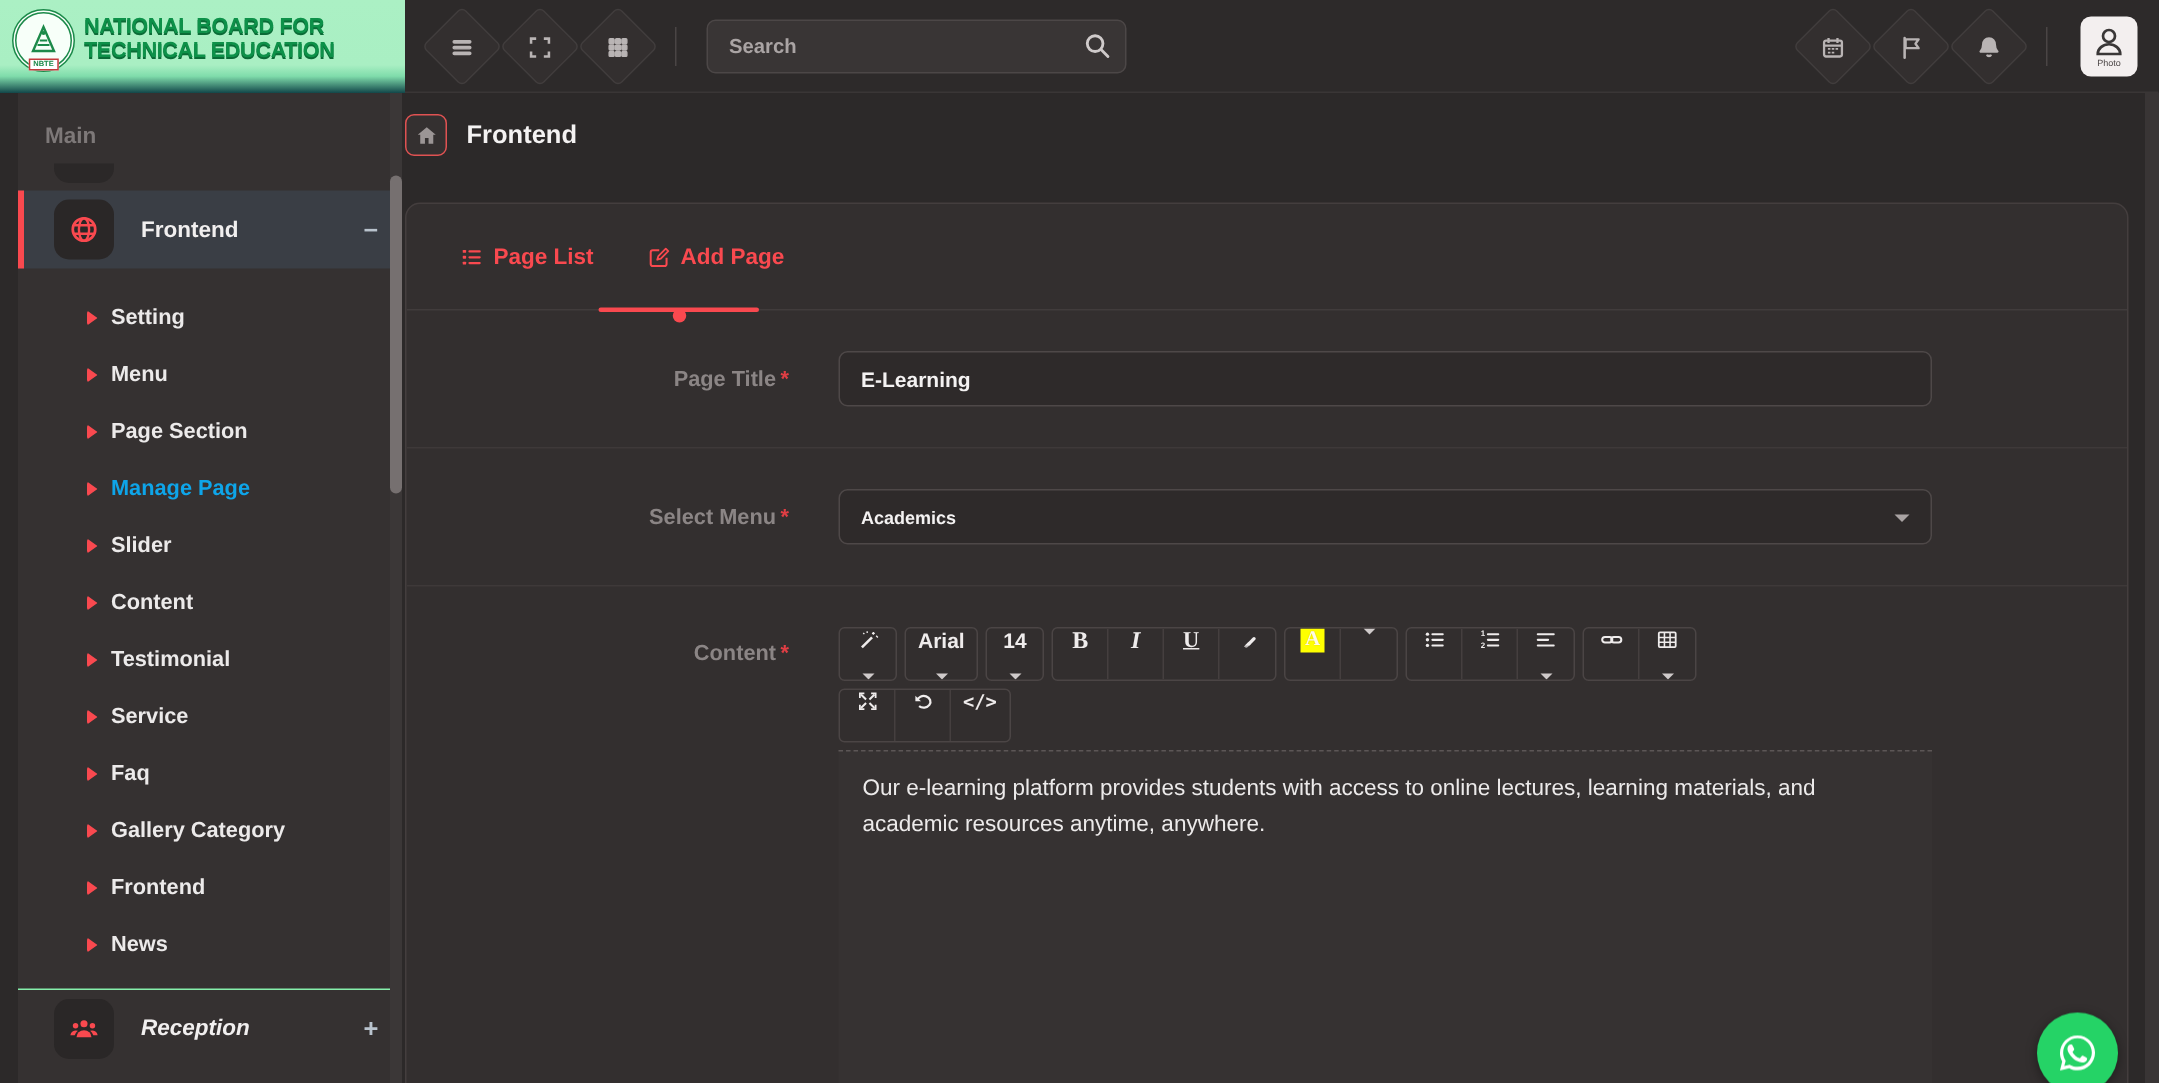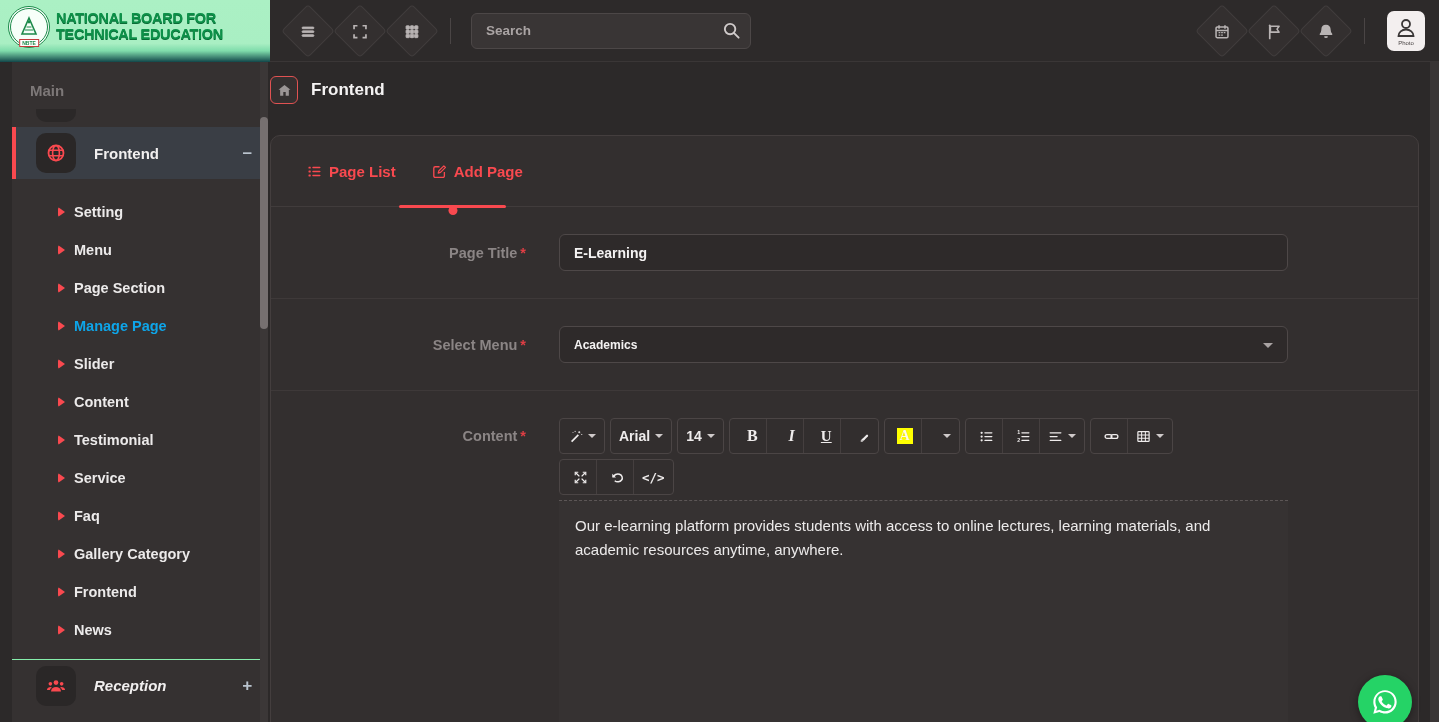--- a/index.html
+++ b/index.html
@@ -105,23 +105,23 @@
                 display:flex; align-items:center; padding:0 14px; cursor:pointer; position:relative; }
   .select-caret { position:absolute; right:14px; top:16px; width:0; height:0;
                   border-left:5px solid transparent; border-right:5px solid transparent;
                   border-top:5px solid #a9a3a3; }
   .row-divider { height:1px; background:#3e3939; width:100%; }
 
   
   .toolbar-row { display:flex; gap:5px; margin-bottom:5px; flex-wrap:wrap; }
   .btn-group { display:flex; background:#322e2e; border:1px solid #4b4545; border-radius:4px;
                overflow:hidden; }
-  .ed-btn { min-width:37px; height:34px; display:flex; align-items:center; justify-content:flex-end;
+  .ed-btn { min-width:37px; height:34px; display:flex; align-items:center; justify-content:space-between;
             color:#efecec; font-size:14px; font-weight:bold; cursor:pointer; padding:0 8px;
-            border-right:1px solid #453f3f; gap:5px; }
+            border-right:1px solid #453f3f; gap:5px;flex-direction:column; }
   .ed-btn:last-child { border-right:none; }
   .ed-btn svg { width:15px; height:15px; }
   .caret-down { width:0; height:0; border-left:4px solid transparent;
                 border-right:4px solid transparent; border-top:4px solid #cfcaca; }
   .b-letter { font-size:16px; font-family:"Liberation Serif", serif; font-weight:bold; }
   .i-letter { font-size:16px; font-family:"Liberation Serif", serif; font-style:italic; font-weight:bold; }
   .u-letter { font-size:15px; font-family:"Liberation Serif", serif; font-weight:bold;
               text-decoration:underline; }
   .color-a { background:#ffff00; color:#fffbe6; font-family:"Liberation Serif", serif;
              font-weight:bold; padding:0 3px; font-size:14px; text-shadow:0 0 1px #d8c500; }

